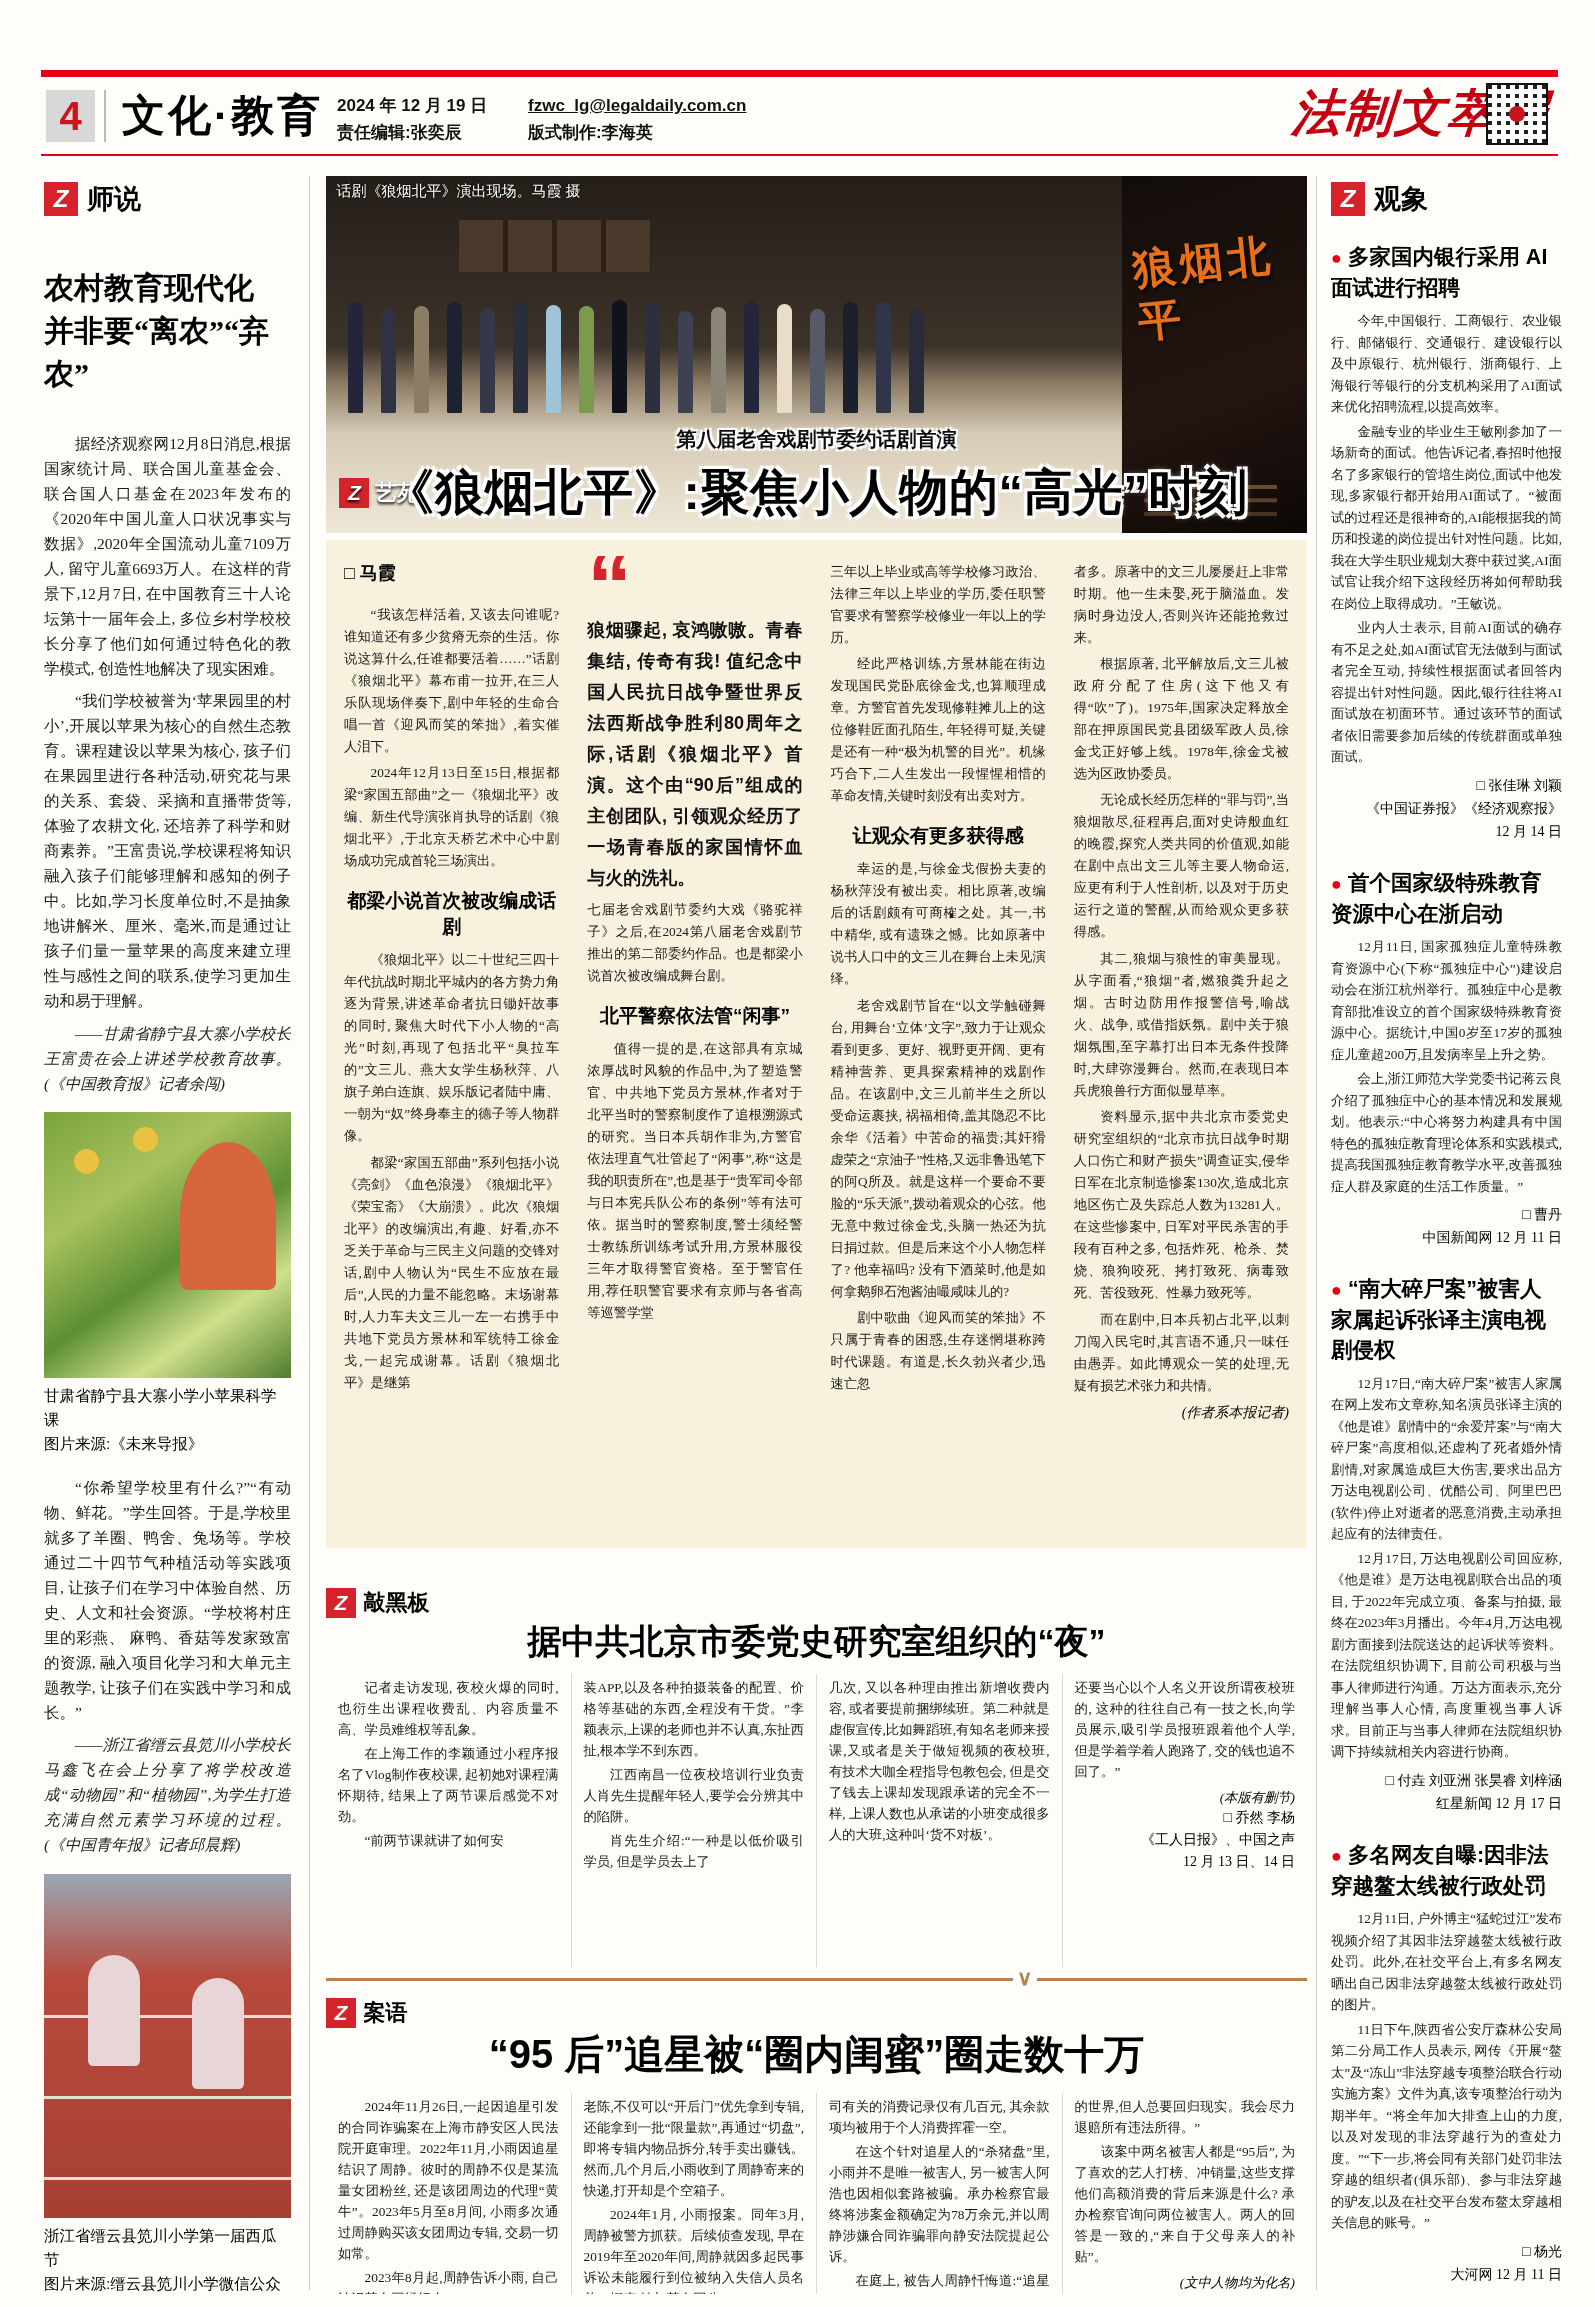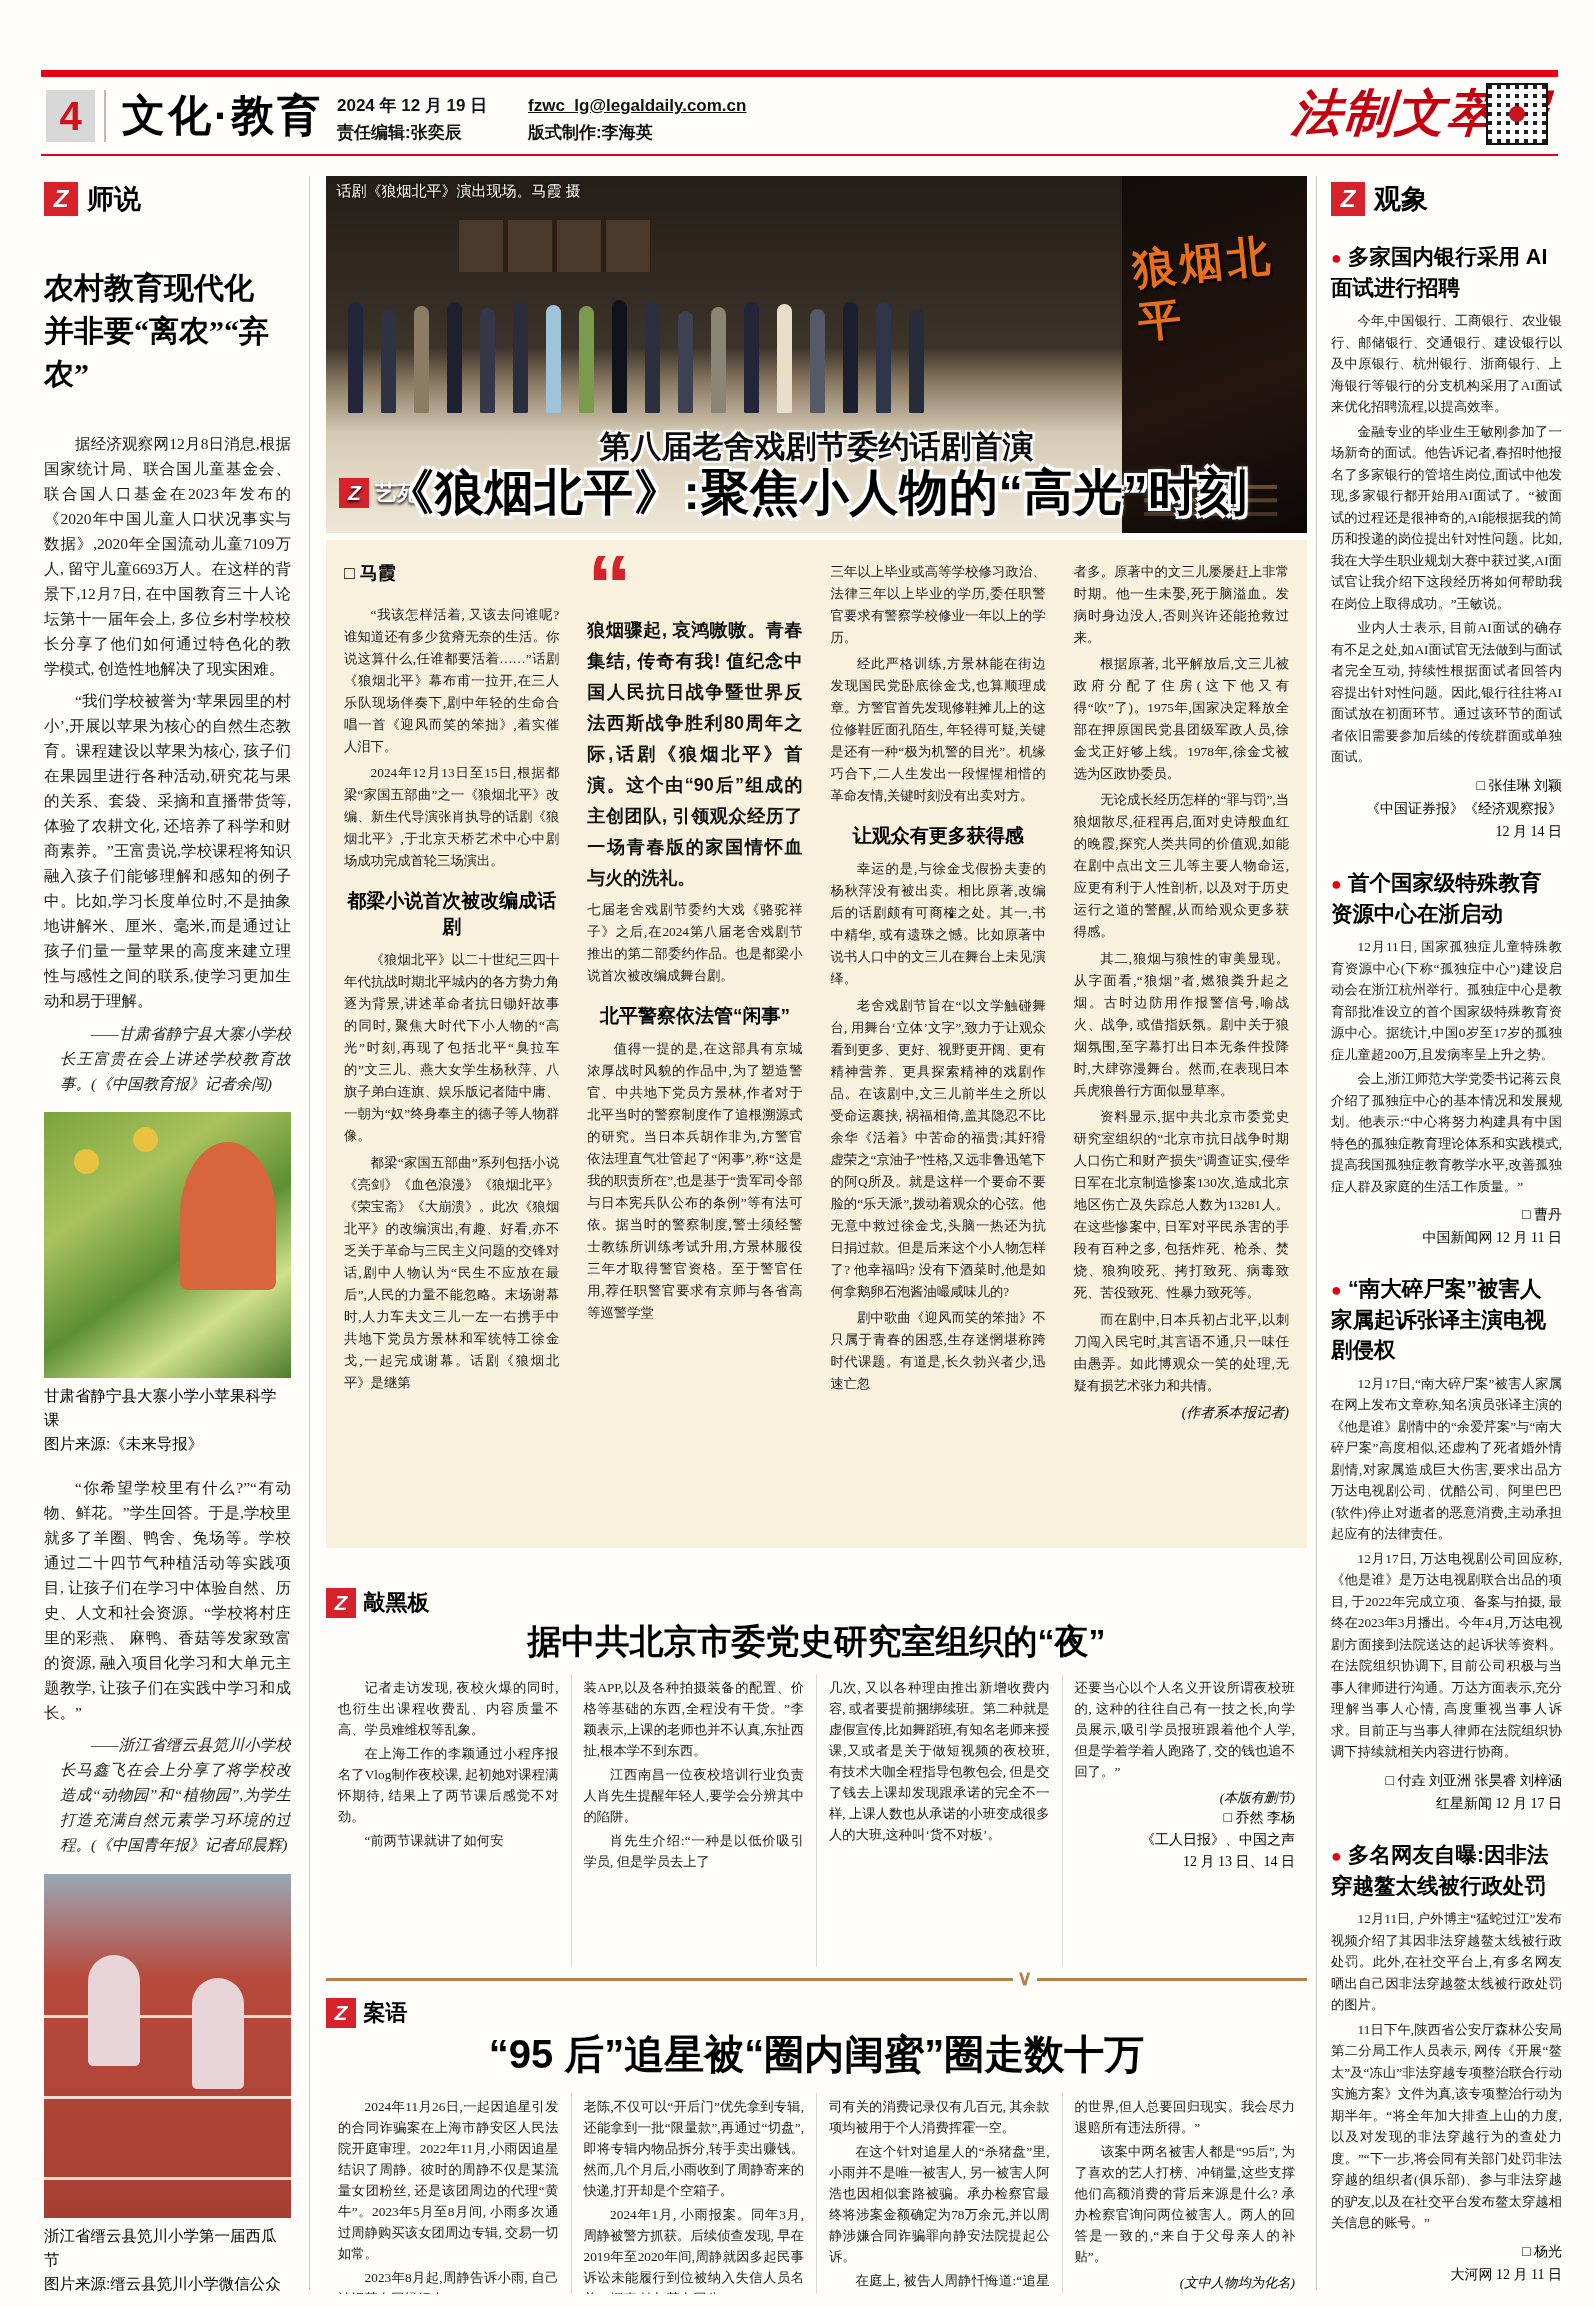--- a/index.html
+++ b/index.html
@@ -28,21 +28,21 @@
   
   .vrule { position:absolute; top:176px; width:0.7px; height:2114px; background:#c9c9c9; }
 
   
   .seclabel { display:flex; align-items:center; gap:9px; font-family:"Liberation Sans",sans-serif;
               font-weight:700; font-size:27px; color:#000; }
   .zbox { width:34px; height:34px; background:#d6232b; color:#fff; display:flex; align-items:center; justify-content:center;
           font-family:"Liberation Sans",sans-serif; font-style:italic; font-weight:800; font-size:24px; flex:0 0 auto; }
   .zbox.small { width:30px; height:30px; font-size:21px; }
   .p { font-size:15.5px; line-height:25px; text-align:justify; text-indent:2em; color:#1a1a1a; }
-  .att { font-style:italic;margin-left:16px; }
+  .att { font-style:italic; }
   .cont { text-indent:0; }
   .cap { font-family:"Liberation Sans",sans-serif; font-weight:400; font-size:15.5px; line-height:24px; margin-top:6px; color:#000; }
 
   
   .left-col { position:absolute; left:44px; top:181px; width:247px; height:2114px; overflow:hidden; }
   .left-title { font-weight:700; font-size:30px; line-height:43px; margin-top:49px; color:#000; }
   .left-col .p { margin-top:7.4px; }
   .photo { width:100%; margin-top:16.3px; position:relative; overflow:hidden; }
   .photo1 { height:266px; background:linear-gradient(145deg,#7aa43c 0%,#a9c25e 30%,#5d8f33 55%,#cfe08a 75%,#4e7c2d 100%); }
   .photo1 .apple { position:absolute; width:25px; height:25px; border-radius:50%; background:#e9c23f; }
@@ -62,21 +62,21 @@
             background:linear-gradient(160deg,#120d09 0%,#241510 60%,#0c0806 100%); }
   .poster-title { position:absolute; left:13.3px; top:59px; width:155px; font-weight:800; font-size:43px; line-height:53px;
             color:#e8701a; transform:rotate(-6deg); letter-spacing:4.4px; text-shadow:1.5px 2.2px 3px #000; }
   .poster-sub { position:absolute; left:22px; bottom:44px; width:133px; height:4.4px; background:#6b4a2a; box-shadow:0 13.3px 0 #574027, 0 27px 0 #46331f; }
   .photo-caption { position:absolute; left:10.4px; top:6px; color:#fff; font-family:"Liberation Sans",sans-serif;
             font-size:15px; text-shadow:0 0 3px #000; }
   .yiyuan { position:absolute; left:13.3px; bottom:25px; display:flex; align-items:center; gap:6px;
             font-family:"Liberation Sans",sans-serif; font-weight:700; font-size:22px; color:#fff; text-shadow:0 1.5px 3px #000; }
 
   .kicker { position:absolute; left:326px; top:426px; width:981px; text-align:center; z-index:5;
-            font-family:"Liberation Sans",sans-serif; font-weight:700; font-size:31px; color:#0d0d0d;
+            font-family:"Liberation Sans",sans-serif; font-weight:700; font-size:20px; color:#0d0d0d;
             text-shadow:-2.2px -2.2px 0 #fff,2.2px -2.2px 0 #fff,-2.2px 2.2px 0 #fff,2.2px 2.2px 0 #fff,0 0 6px #fff; }
   .headline { position:absolute; left:323px; top:460px; width:987px; text-align:center; z-index:5;
             font-family:"Liberation Sans",sans-serif; font-weight:800; font-size:49px; letter-spacing:0.7px; color:#000;
             text-shadow:-3px -3px 0 #fff,3px -3px 0 #fff,-3px 3px 0 #fff,3px 3px 0 #fff,0 0 7.4px #fff; }
 
   
   .article { position:absolute; left:326px; top:540px; width:981px; height:1008px; background:#f7f1dd;
              display:flex; gap:28px; padding:16.3px 18px; }
   .acol { flex:1 1 0; overflow:hidden; }
   .acol .p { font-size:13.3px; line-height:22px; margin-top:4.4px; }

